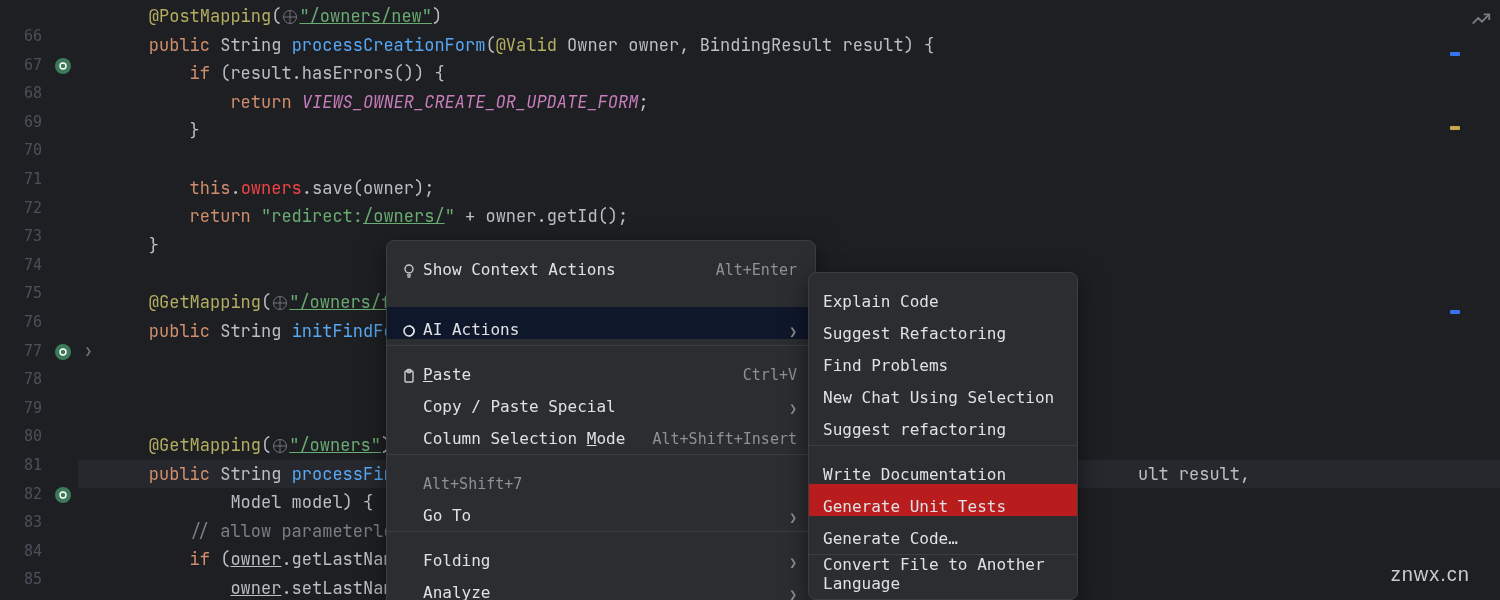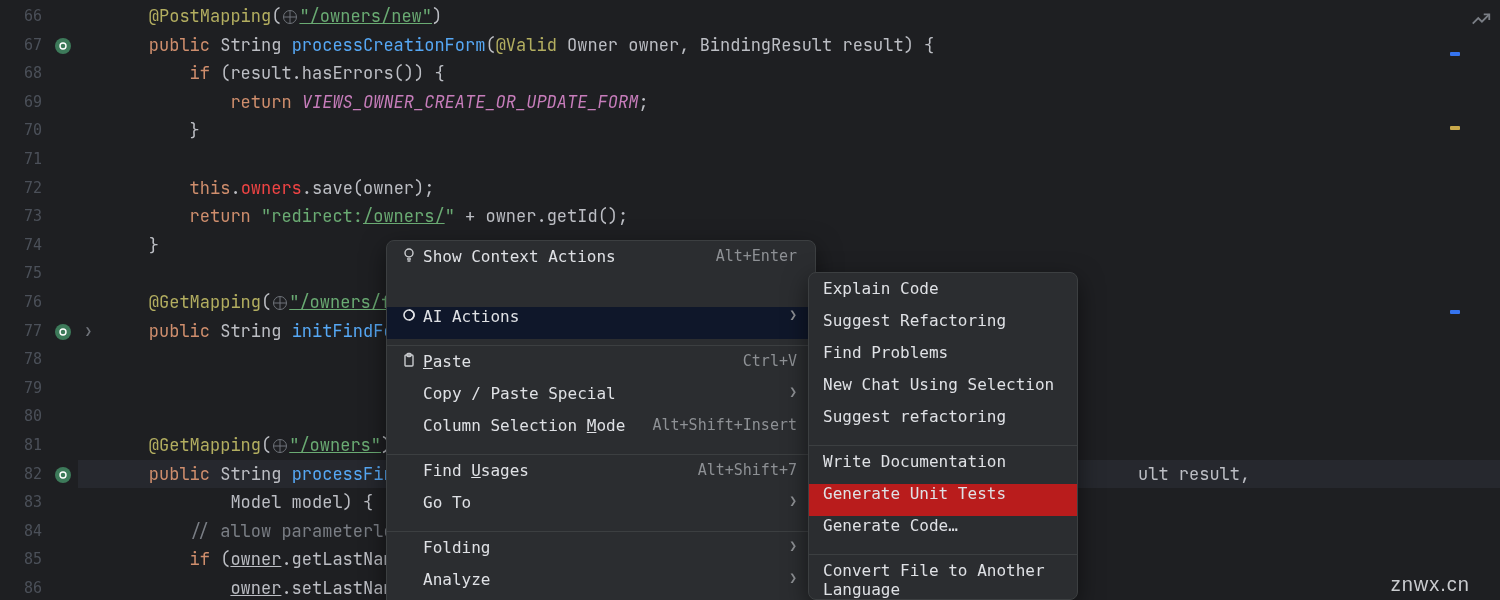--- a/index.html
+++ b/index.html
@@ -17,20 +17,21 @@
     height: 100%;
     width: 100%;
   }
   .gutter {
     width: 78px;
     background: #1e1f22;
     text-align: right;
     padding-top: 2px;
     user-select: none;
     position: relative;
+    margin-top: 20px;
   }
   .gutter-line {
     height: 28.6px;
     line-height: 28.6px;
     color: #4b5059;
     padding-right: 36px;
     font-size: 15px;
     position: relative;
   }
   .gutter-icon {
@@ -73,21 +74,21 @@
     box-shadow: 0 8px 24px rgba(0,0,0,0.5);
     font-size: 16px;
     color: #dfe1e5;
     padding: 6px 0;
     z-index: 100;
   }
   .menu1 { left: 386px; top: 240px; width: 430px; }
   .menu2 { left: 808px; top: 272px; width: 270px; }
   .menu-item {
     display: flex;
-    align-items: flex-start;
+    align-items: flex-end;
     height: 32px;
     padding: 0 18px 0 14px;
     cursor: default;
   }
   .menu-item.selected { background: #0f172a; margin-top: 28px; }
   .menu-item.selected2 { background: #b91c1c; }
   .mi-icon { width: 22px; display: inline-flex; align-items: center; }
   .mi-label { flex: 1; }
   .mi-short { color: #8e9195; font-size: 15px; }
   .mi-arrow { color: #8e9195; font-size: 13px; margin-left: 8px; }
@@ -110,21 +111,21 @@
   }
   .right-gutter-icon {
     position: absolute;
     right: 8px;
     top: 8px;
     color: #7a7e85;
   }
   .watermark {
     position: absolute;
     right: 30px;
-    bottom: 4px;
+    bottom: 14px;
     color: #c9cbce;
     font-size: 20px;
     font-weight: 400;
     letter-spacing: 1px;
     font-family: sans-serif;
   }
   .globe {
     display: inline-block;
     width: 14px; height: 14px;
     border: 1.5px solid #6f737a;
@@ -218,21 +219,20 @@
       <span class="mi-arrow">❯</span>
     </div>
     <div class="menu-item">
       <span class="mi-icon"></span>
       <span class="mi-label">Column Selection <span class="mn">M</span>ode</span>
       <span class="mi-short">Alt+Shift+Insert</span>
     </div>
     <div class="menu-sep"></div>
     <div class="menu-item">
       <span class="mi-icon"></span>
-      <span class="mi-label">Find <span class="mn">U</span>sages</span>
       <span class="mi-short">Alt+Shift+7</span>
     </div>
     <div class="menu-item">
       <span class="mi-icon"></span>
       <span class="mi-label">Go To</span>
       <span class="mi-arrow">❯</span>
     </div>
     <div class="menu-sep"></div>
     <div class="menu-item">
       <span class="mi-icon"></span>

